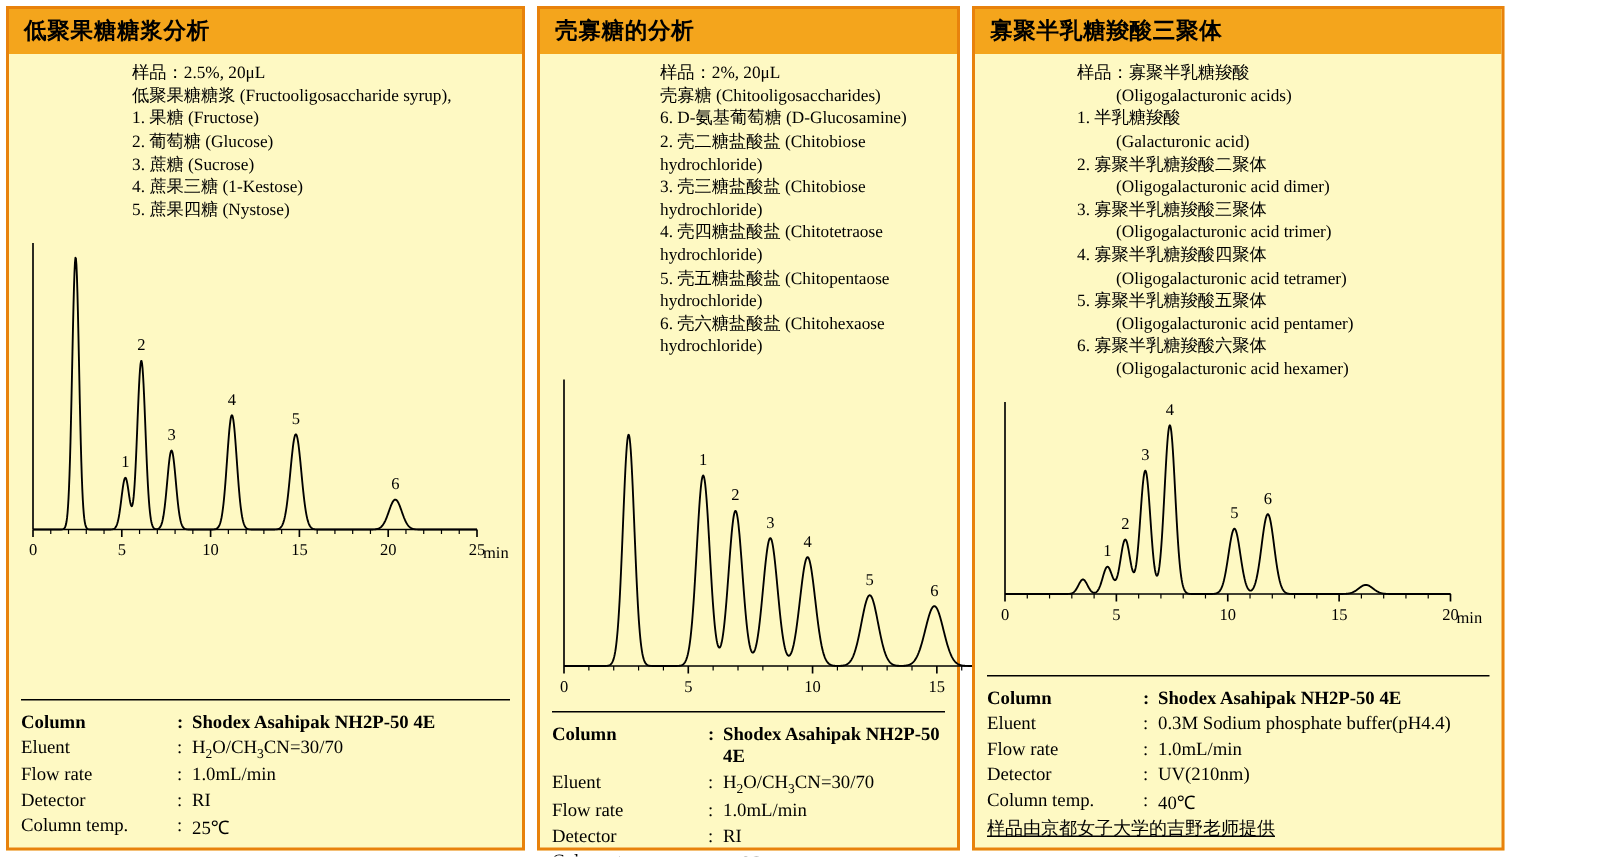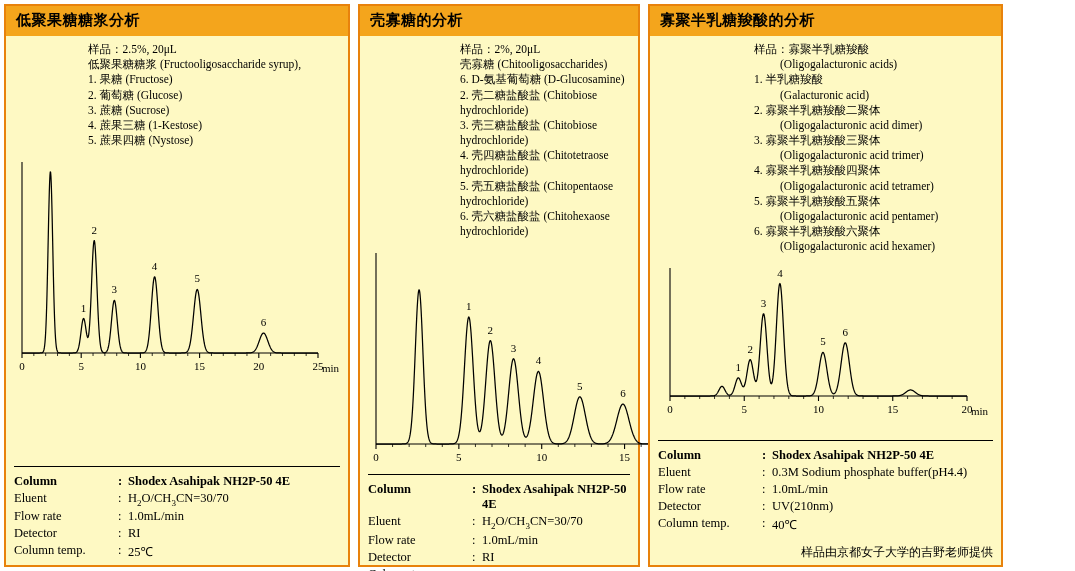--- a/index.html
+++ b/index.html
@@ -33,39 +33,39 @@
     letter-spacing: 0.5px;
   }
 
   .sample-block {
     padding: 6px 6px 0 6px;
     font-size: 11.5px;
     line-height: 1.32;
     color: #000;
   }
   .sample-block .sub { padding-left: 26px; }
-  .p3 .sample-block { text-align: left; padding-left: 104px; }
-  .p2 .sample-block { padding-left: 80px; margin-left: 20px; }
+  .p3 .sample-block { text-align: left; padding-left: 68px; }
+  .p2 .sample-block { padding-left: 80px; }
   .p1 .sample-block { padding-left: 82px; }
 
   .chart-wrap { position: relative; flex: 1 1 auto; }
   svg.chart { display: block; }
 
   .cond {
     border-top: 1.5px solid #000;
     margin: 0 8px;
     padding: 6px 0 4px 0;
     font-size: 12.5px;
   }
   .cond table { border-collapse: collapse; }
   .cond td { padding: 1px 0; vertical-align: top; font-size: 12.5px; }
   .cond td.k { width: 104px; }
   .cond td.c { width: 10px; }
   .cond .bold { font-weight: bold; margin-top: 24px; }
-  .cond-note { margin-top: 10px; text-align: right; font-size: 12px; }
+  .cond-note { text-align: left; font-size: 12px; text-decoration: underline; }
   sub { font-size: 0.72em; }
 </style>
 </head>
 <body>
 
 <div class="page">
 
   <div class="panel panel-1 p1">
     <div class="panel-title">低聚果糖糖浆分析</div>
     <div class="sample-block">
@@ -231,21 +231,21 @@
           <td class="k">Column temp.</td>
           <td class="c">:</td>
           <td class="v">25℃</td>
         </tr>
       </tbody>
         </table>
     </div>
   </div>
 
   <div class="panel panel-3 p3">
-    <div class="panel-title">寡聚半乳糖羧酸的分析</div>
+    <div class="panel-title">寡聚半乳糖羧酸三聚体</div>
     <div class="sample-block">
       <div>样品：寡聚半乳糖羧酸</div>
       <div class="sub">(Oligogalacturonic acids)</div>
       <div>1. 半乳糖羧酸</div>
       <div class="sub">(Galacturonic acid)</div>
       <div>2. 寡聚半乳糖羧酸二聚体</div>
       <div class="sub">(Oligogalacturonic acid dimer)</div>
       <div>3. 寡聚半乳糖羧酸三聚体</div>
       <div class="sub">(Oligogalacturonic acid trimer)</div>
       <div>4. 寡聚半乳糖羧酸四聚体</div>

